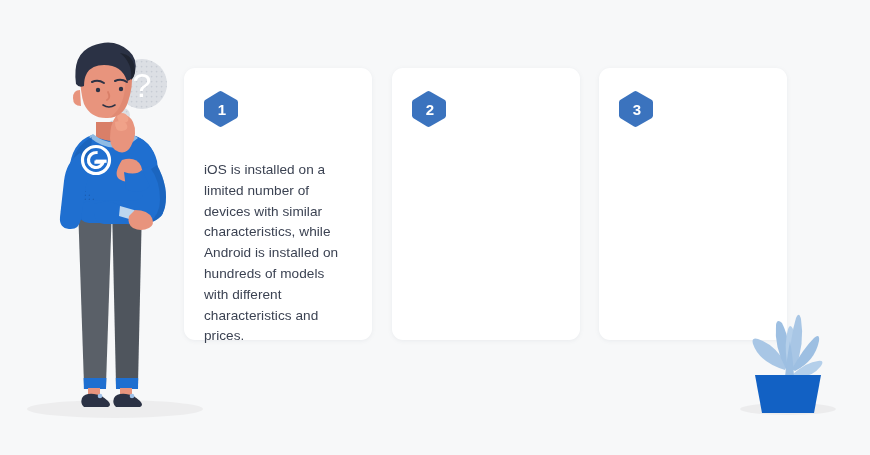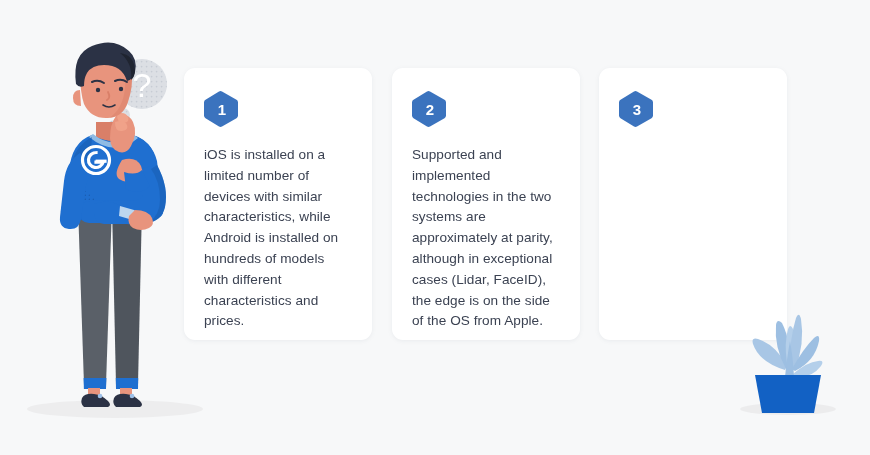--- a/index.html
+++ b/index.html
@@ -74,21 +74,21 @@
     display: flex;
     align-items: center;
     justify-content: center;
     color: #ffffff;
     font-size: 15px;
     font-weight: bold;
     letter-spacing: 0.2px;
   }
 
   .card-text {
-    margin-top: 17px;
+    margin-top: 32px;
     font-size: 13.6px;
     line-height: 20.8px;
     color: #3b4252;
     letter-spacing: 0.05px;
   }
 </style>
 </head>
 <body>
 
 <div id="stage">
@@ -196,21 +196,20 @@
     <div class="card-text">iOS is installed on a limited number of devices with similar characteristics, while Android is installed on hundreds of models with different characteristics and prices.</div>
   </div>
 
   <div class="card" id="card-2">
     <div class="badge-wrap">
       <svg class="badge-hex" viewBox="0 0 36 38">
         <path d="M18 1.5 L32.5 9.8 q1.5 0.9 1.5 2.6 l0 13.2 q0 1.7 -1.5 2.6 L18 36.5 q-1.5 0.9 -3 0 L1.5 28.2 Q0 27.3 0 25.6 L0 12.4 q0 -1.7 1.5 -2.6 L15 1.5 q1.5 -0.9 3 0 Z" fill="#3b73be"></path>
       </svg>
       <span class="badge-num">2</span>
     </div>
-    <div class="card-text">Supported and implemented technologies in the two systems are approximately at parity, although in exceptional cases (Lidar, FaceID), the edge is on the side of the OS from Apple.</div>
   </div>
 
   <div class="card" id="card-3">
     <div class="badge-wrap">
       <svg class="badge-hex" viewBox="0 0 36 38">
         <path d="M18 1.5 L32.5 9.8 q1.5 0.9 1.5 2.6 l0 13.2 q0 1.7 -1.5 2.6 L18 36.5 q-1.5 0.9 -3 0 L1.5 28.2 Q0 27.3 0 25.6 L0 12.4 q0 -1.7 1.5 -2.6 L15 1.5 q1.5 -0.9 3 0 Z" fill="#3b73be"></path>
       </svg>
       <span class="badge-num">3</span>
     </div>
   </div>

